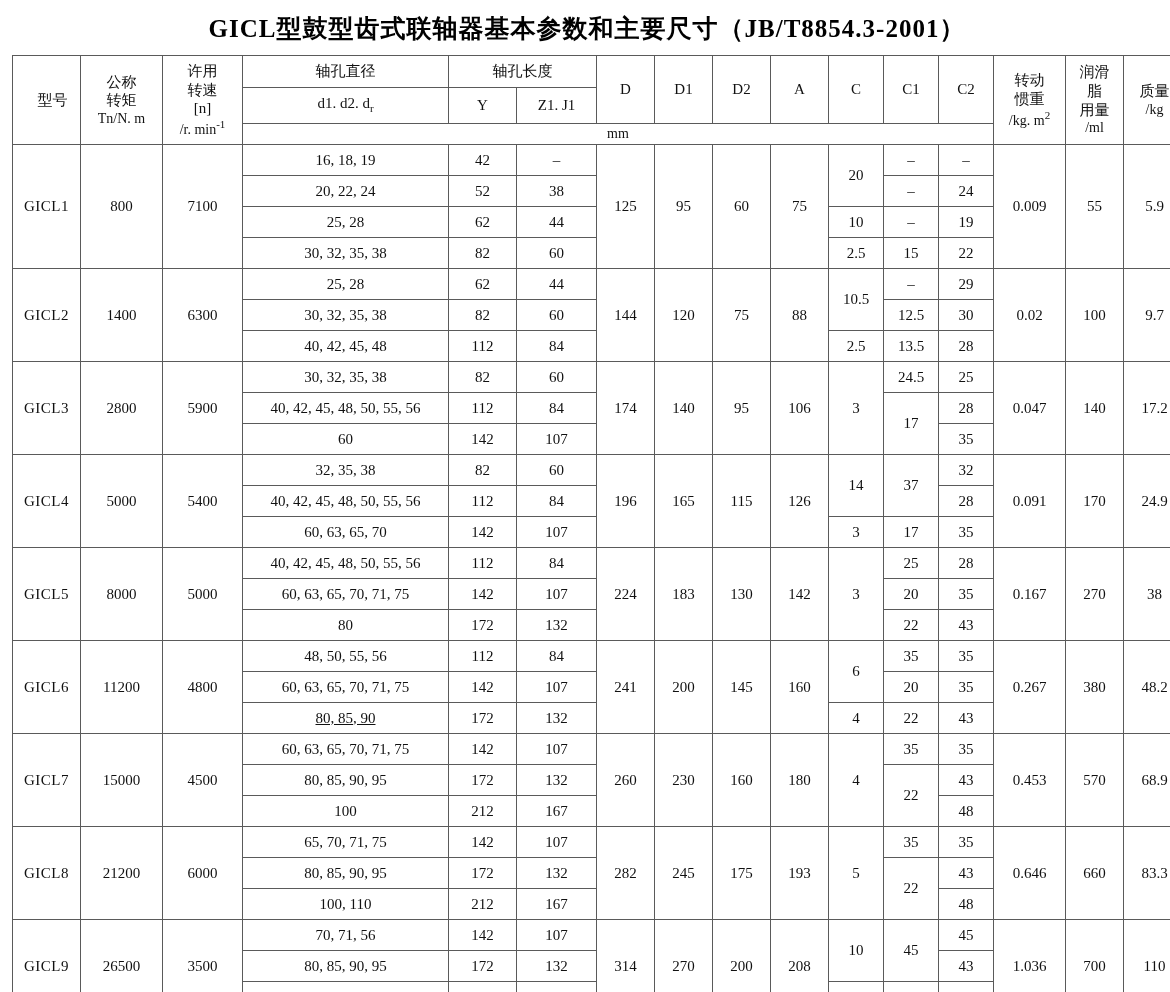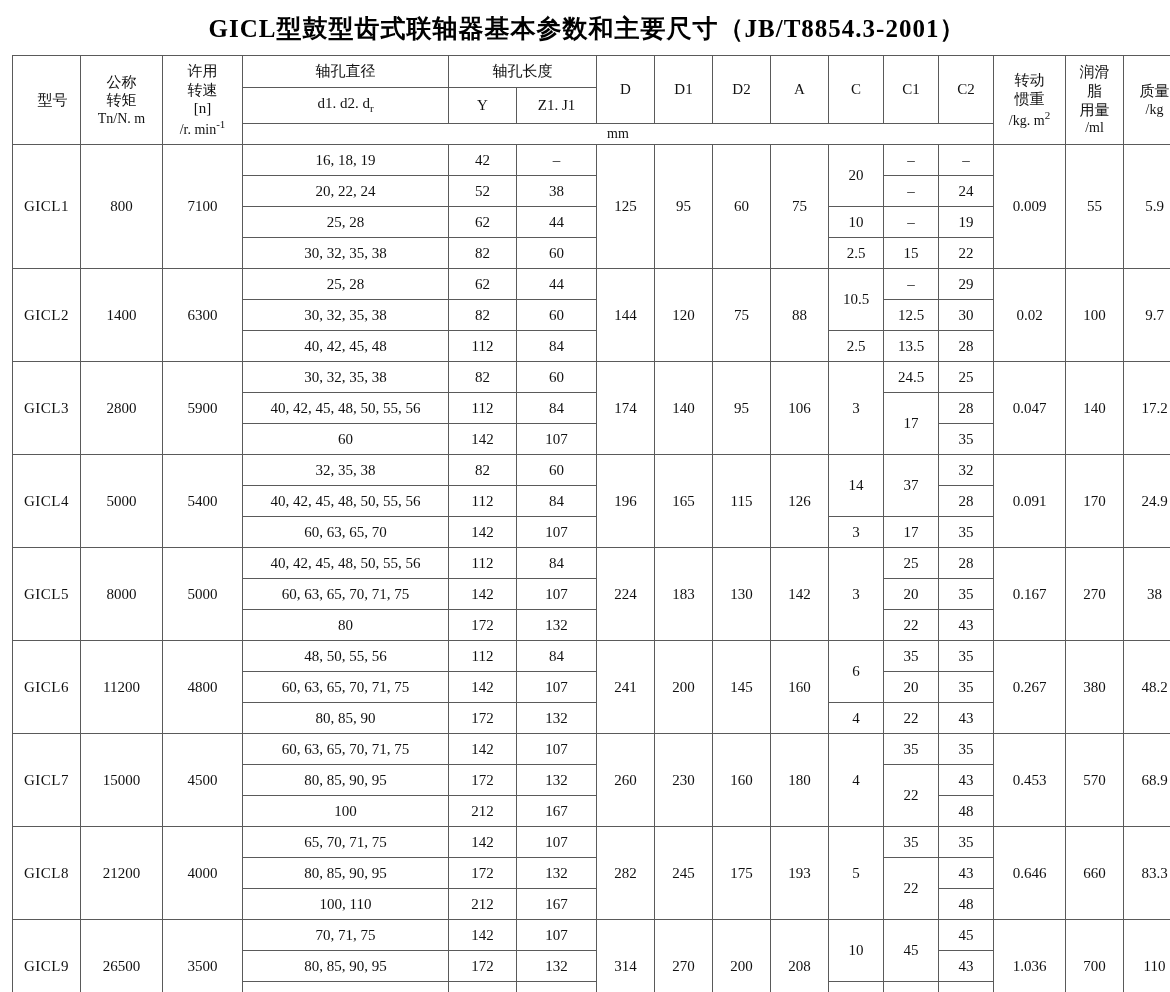--- a/index.html
+++ b/index.html
@@ -352,21 +352,21 @@
           <td rowspan="3" class="num">48.2</td>
         </tr>
         <tr>
           <td class="bore" style="height:30px;">60, 63, 65, 70, 71, 75</td>
           <td class="num">142</td>
           <td class="num">107</td>
           <td rowspan="1" class="num">20</td>
           <td rowspan="1" class="num">35</td>
         </tr>
         <tr>
-          <td class="bore" style="height:30px;">80, 85, 90</td>
+          <td class="bore" style="height:30px;text-decoration:underline;">80, 85, 90</td>
           <td class="num">172</td>
           <td class="num">132</td>
           <td rowspan="1" class="num">4</td>
           <td rowspan="1" class="num">22</td>
           <td rowspan="1" class="num">43</td>
         </tr>
         <tr class="grp-top">
           <td rowspan="3" class="model">GICL7</td>
           <td rowspan="3" class="num">15000</td>
           <td rowspan="3" class="num">4500</td>
@@ -393,21 +393,21 @@
         </tr>
         <tr>
           <td class="bore" style="height:30px;">100</td>
           <td class="num">212</td>
           <td class="num">167</td>
           <td rowspan="1" class="num">48</td>
         </tr>
         <tr class="grp-top">
           <td rowspan="3" class="model">GICL8</td>
           <td rowspan="3" class="num">21200</td>
-          <td rowspan="3" class="num">4000</td>
+          <td rowspan="3" class="num">6000</td>
           <td class="bore" style="height:30px;">65, 70, 71, 75</td>
           <td class="num">142</td>
           <td class="num">107</td>
           <td rowspan="3" class="num">282</td>
           <td rowspan="3" class="num">245</td>
           <td rowspan="3" class="num">175</td>
           <td rowspan="3" class="num">193</td>
           <td rowspan="3" class="num">5</td>
           <td rowspan="1" class="num">35</td>
           <td rowspan="1" class="num">35</td>
@@ -425,21 +425,21 @@
         <tr>
           <td class="bore" style="height:30px;">100, 110</td>
           <td class="num">212</td>
           <td class="num">167</td>
           <td rowspan="1" class="num">48</td>
         </tr>
         <tr class="grp-top">
           <td rowspan="3" class="model">GICL9</td>
           <td rowspan="3" class="num">26500</td>
           <td rowspan="3" class="num">3500</td>
-          <td class="bore" style="height:30px;">70, 71, 75</td>
+          <td class="bore" style="height:30px;">70, 71, 56</td>
           <td class="num">142</td>
           <td class="num">107</td>
           <td rowspan="3" class="num">314</td>
           <td rowspan="3" class="num">270</td>
           <td rowspan="3" class="num">200</td>
           <td rowspan="3" class="num">208</td>
           <td rowspan="2" class="num">10</td>
           <td rowspan="2" class="num">45</td>
           <td rowspan="1" class="num">45</td>
           <td rowspan="3" class="num">1.036</td>

